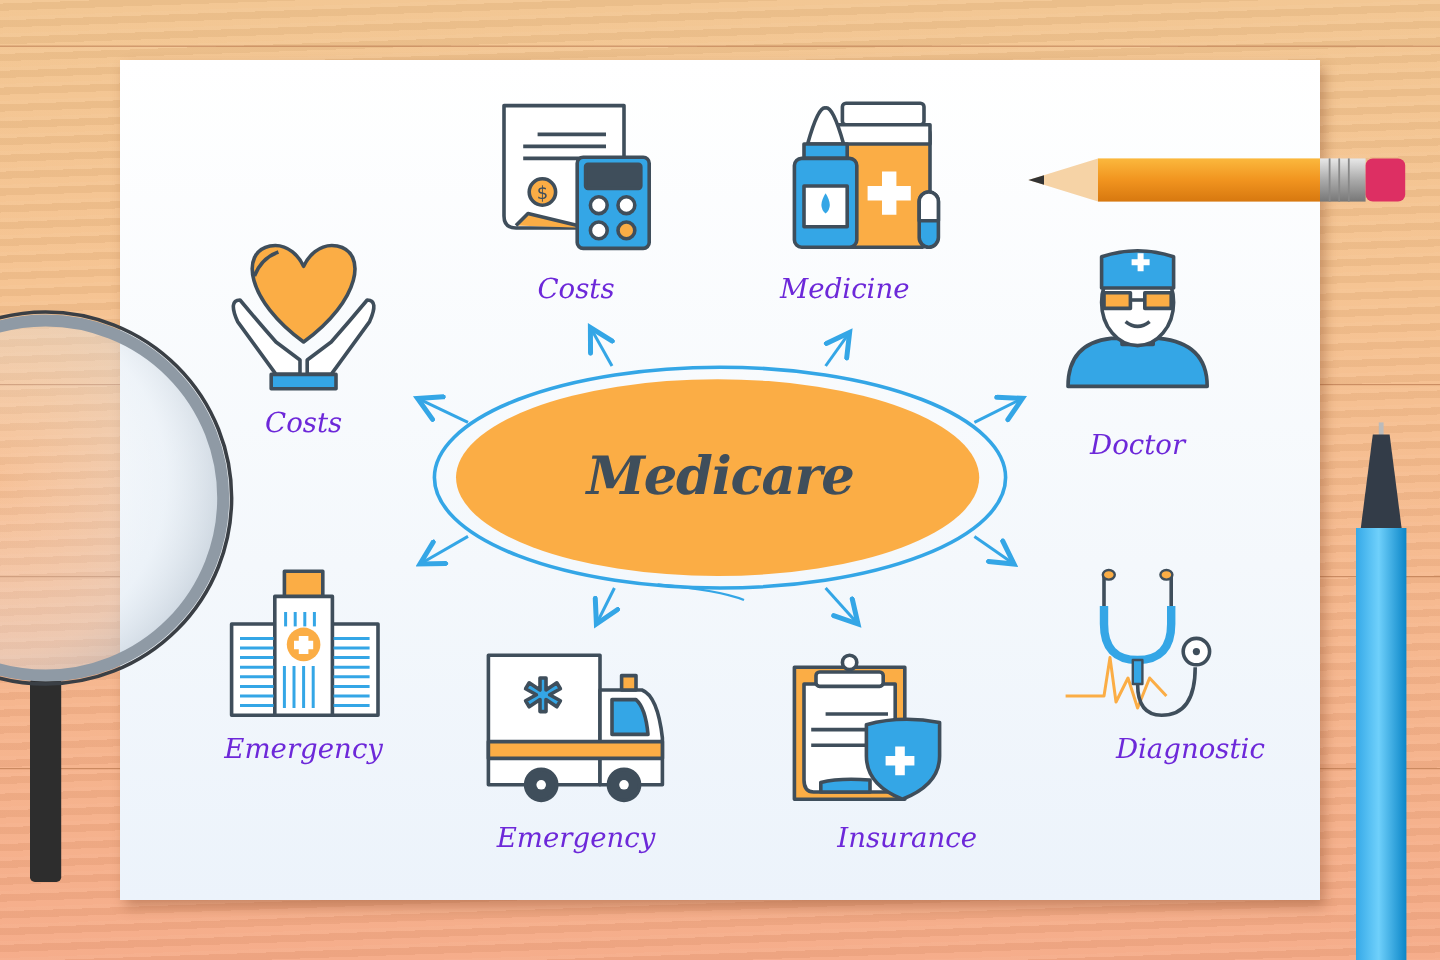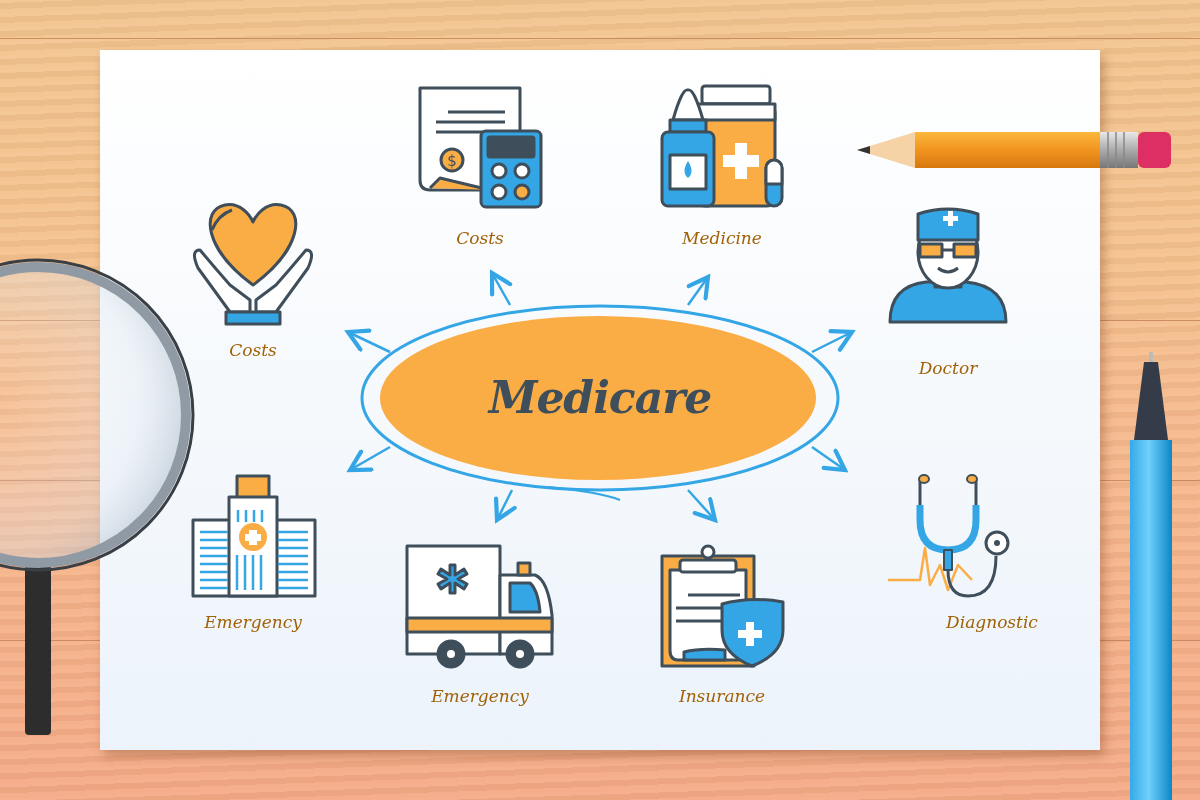--- a/index.html
+++ b/index.html
@@ -8,21 +8,21 @@
     background:
       repeating-linear-gradient(178deg, rgba(255,255,255,0.08) 0 3px, rgba(0,0,0,0.03) 3px 9px, rgba(255,255,255,0.05) 9px 14px),
       linear-gradient(180deg,#f2c48e 0%,#f5c18d 30%,#f6b78b 60%,#f5a985 100%);
   }
   .plank-line{position:absolute;left:0;width:1200px;height:1px;background:#b9774e;opacity:.7;}
   .paper{position:absolute;left:100px;top:50px;width:1000px;height:700px;
     background:linear-gradient(180deg,#ffffff 0%,#f4f8fc 60%,#ecf3fb 100%);
     box-shadow:4px 6px 10px rgba(120,60,30,.35);}
   svg.diag{position:absolute;left:0;top:0;}
   .label{position:absolute;transform:translateX(-50%);
-    font-family:"DejaVu Serif",serif;font-style:italic;font-size:17px;color:#a16207;white-space:nowrap;}
+    font-family:"DejaVu Serif",serif;font-style:italic;font-size:23px;color:#6d28d9;white-space:nowrap;}
   .center-title{position:absolute;left:600px;top:372px;transform:translateX(-50%);
     font-family:"DejaVu Serif",serif;font-style:italic;font-weight:bold;font-size:44px;color:#3f4e5b;letter-spacing:-1px;white-space:nowrap;}
   .prop{position:absolute;}
 </style>
 </head>
 <body>
 
 <div class="plank-line" style="top:38px"></div>
 <div class="plank-line" style="top:320px"></div>
 <div class="plank-line" style="top:480px"></div>
@@ -173,24 +173,24 @@
     <rect x="944" y="550" width="8" height="20" fill="#34a6e6" stroke="#3f4e5b" stroke-width="2"></rect>
     <path d="M948,570 Q948,596 968,596 Q996,596 996,556" fill="none" stroke="#3f4e5b" stroke-width="3"></path>
     <circle cx="997" cy="543" r="11" fill="#fff" stroke="#3f4e5b" stroke-width="3"></circle>
     <circle cx="997" cy="543" r="3" fill="#3f4e5b"></circle>
   </g>
 </svg>
 
 <div class="center-title">Medicare</div>
 
 <div class="label" style="left:480px;top:228px">Costs</div>
-<div class="label" style="left:722px;top:228px">Medicine</div>
+<div class="label" style="left:704px;top:228px">Medicine</div>
 <div class="label" style="left:948px;top:358px">Doctor</div>
 <div class="label" style="left:992px;top:612px">Diagnostic</div>
-<div class="label" style="left:722px;top:686px">Insurance</div>
+<div class="label" style="left:756px;top:686px">Insurance</div>
 <div class="label" style="left:480px;top:686px">Emergency</div>
 <div class="label" style="left:253px;top:612px">Emergency</div>
 <div class="label" style="left:253px;top:340px">Costs</div>
 
 <svg class="prop" style="left:0;top:0" width="1200" height="800" viewBox="0 0 1200 800">
   <defs>
     <linearGradient id="penG" x1="0" x2="1">
       <stop offset="0" stop-color="#35a9e8"></stop>
         <stop offset="0.45" stop-color="#6fd0fb"></stop>
         <stop offset="1" stop-color="#0b86c8"></stop>

